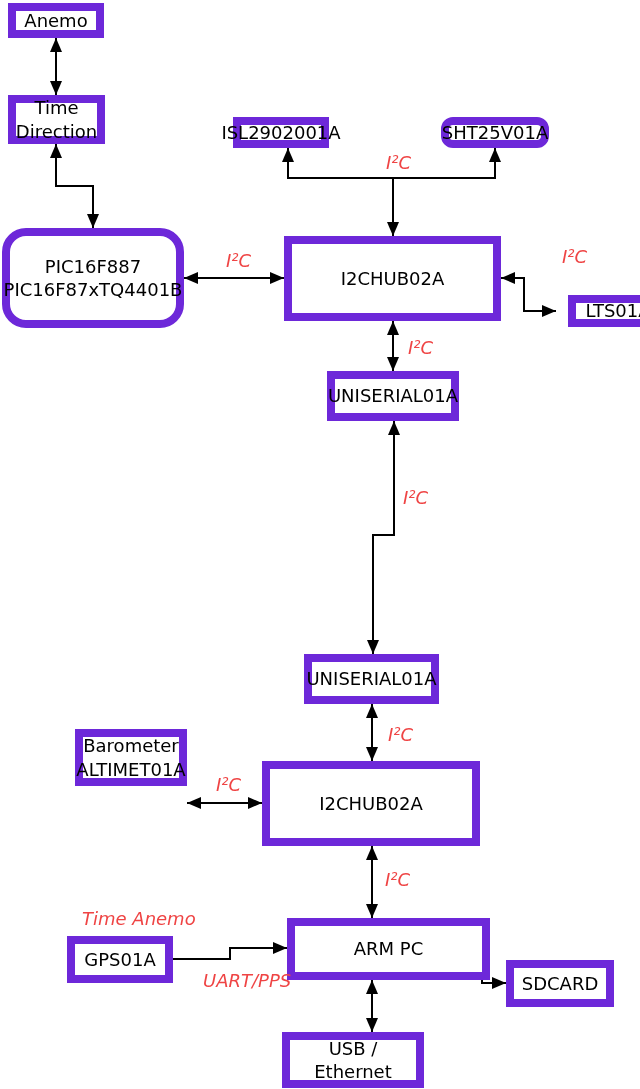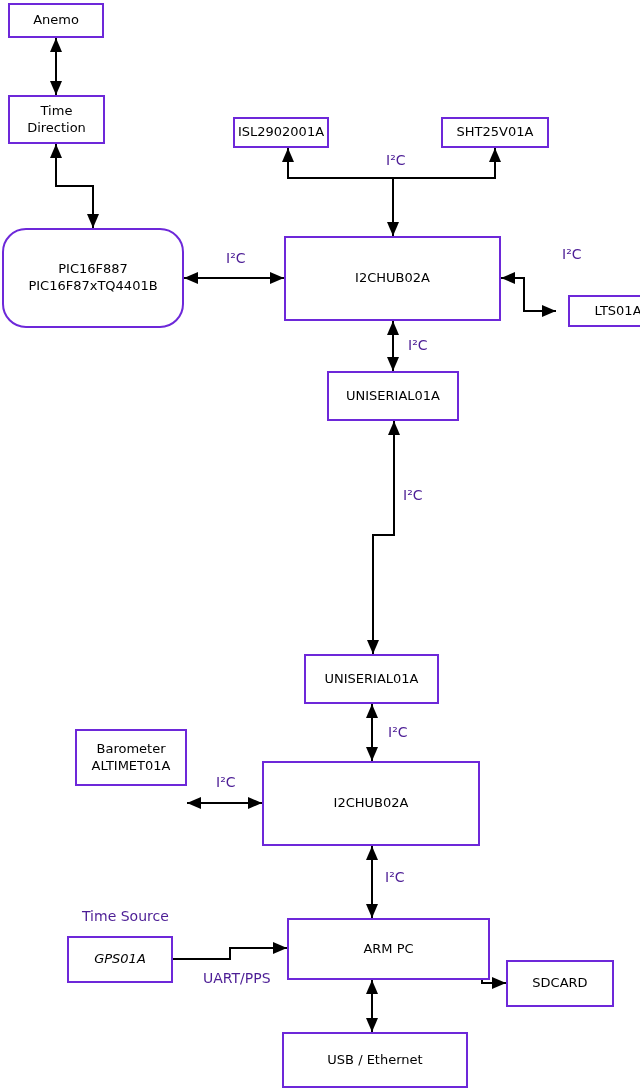--- a/index.html
+++ b/index.html
@@ -18,53 +18,54 @@
   #wires {
     position: absolute;
     left: 0;
     top: 0;
     width: 640px;
     height: 1089px;
   }
   .node {
     position: absolute;
     box-sizing: border-box;
-    border: 2px solid #6d28d9;
+    border: 8px solid #6d28d9;
     background: #ffffff;
     color: #000000;
     display: flex;
     align-items: center;
     justify-content: center;
     text-align: center;
-    font-size: 13px;
+    font-size: 18px;
     line-height: 1.3;
     white-space: pre-line;
   }
   .edge-label {
     position: absolute;
-    color: #4c1d95;
-    font-size: 14px;
+    color: #ef4444;
+    font-size: 18px;
     white-space: nowrap;
+    font-style: italic;
   }
   
   .n-anemo      { left: 8px;   top: 3px;    width: 96px;  height: 35px; }
   .n-wind       { left: 8px;   top: 95px;   width: 97px;  height: 49px; }
   .n-pic        { left: 2px;   top: 228px;  width: 182px; height: 100px; border-radius: 24px; }
   .n-isl        { left: 233px; top: 117px;  width: 96px; height: 31px; }
-  .n-sht        { left: 441px; top: 117px;  width: 108px; height: 31px; }
+  .n-sht        { left: 441px; top: 117px;  width: 108px; height: 31px; border-radius: 12px; }
   .n-hub1       { left: 284px; top: 236px;  width: 217px; height: 85px; }
   .n-lts        { left: 568px; top: 295px;  width: 100px;  height: 32px; }
   .n-uni1       { left: 327px; top: 371px;  width: 132px; height: 50px; }
   .n-uni2       { left: 304px; top: 654px;  width: 135px; height: 50px; }
   .n-hub2       { left: 262px; top: 761px;  width: 218px; height: 85px; }
   .n-baro       { left: 75px;  top: 729px;  width: 112px; height: 57px; }
   .n-arm        { left: 287px; top: 918px;  width: 203px; height: 62px; }
-  .n-gps        { left: 67px;  top: 936px;  width: 106px; height: 47px; font-style: italic; }
+  .n-gps        { left: 67px;  top: 936px;  width: 106px; height: 47px; }
   .n-sdcard     { left: 506px; top: 960px;  width: 108px; height: 47px; }
-  .n-usb        { left: 282px; top: 1032px; width: 186px; height: 56px; }
+  .n-usb        { left: 282px; top: 1032px; width: 142px; height: 56px; }
   
   .l-sensors    { left: 386px; top: 152px; }
   .l-pichub     { left: 226px; top: 250px; }
   .l-lts        { left: 562px; top: 246px; }
   .l-hubuni1    { left: 408px; top: 337px; }
   .l-unilink    { left: 403px; top: 487px; }
   .l-uni2hub2   { left: 388px; top: 724px; }
   .l-baro       { left: 216px; top: 774px; }
   .l-hub2arm    { left: 385px; top: 869px; }
   .l-uart       { left: 203px; top: 970px; }
@@ -123,15 +124,15 @@
 
   <div class="edge-label l-sensors">I²C</div>
   <div class="edge-label l-pichub">I²C</div>
   <div class="edge-label l-lts">I²C</div>
   <div class="edge-label l-hubuni1">I²C</div>
   <div class="edge-label l-unilink">I²C</div>
   <div class="edge-label l-uni2hub2">I²C</div>
   <div class="edge-label l-baro">I²C</div>
   <div class="edge-label l-hub2arm">I²C</div>
   <div class="edge-label l-uart">UART/PPS</div>
-  <div class="edge-label l-timesource">Time Source</div>
+  <div class="edge-label l-timesource">Time Anemo</div>
 
 </div>
 
 </body></html>

